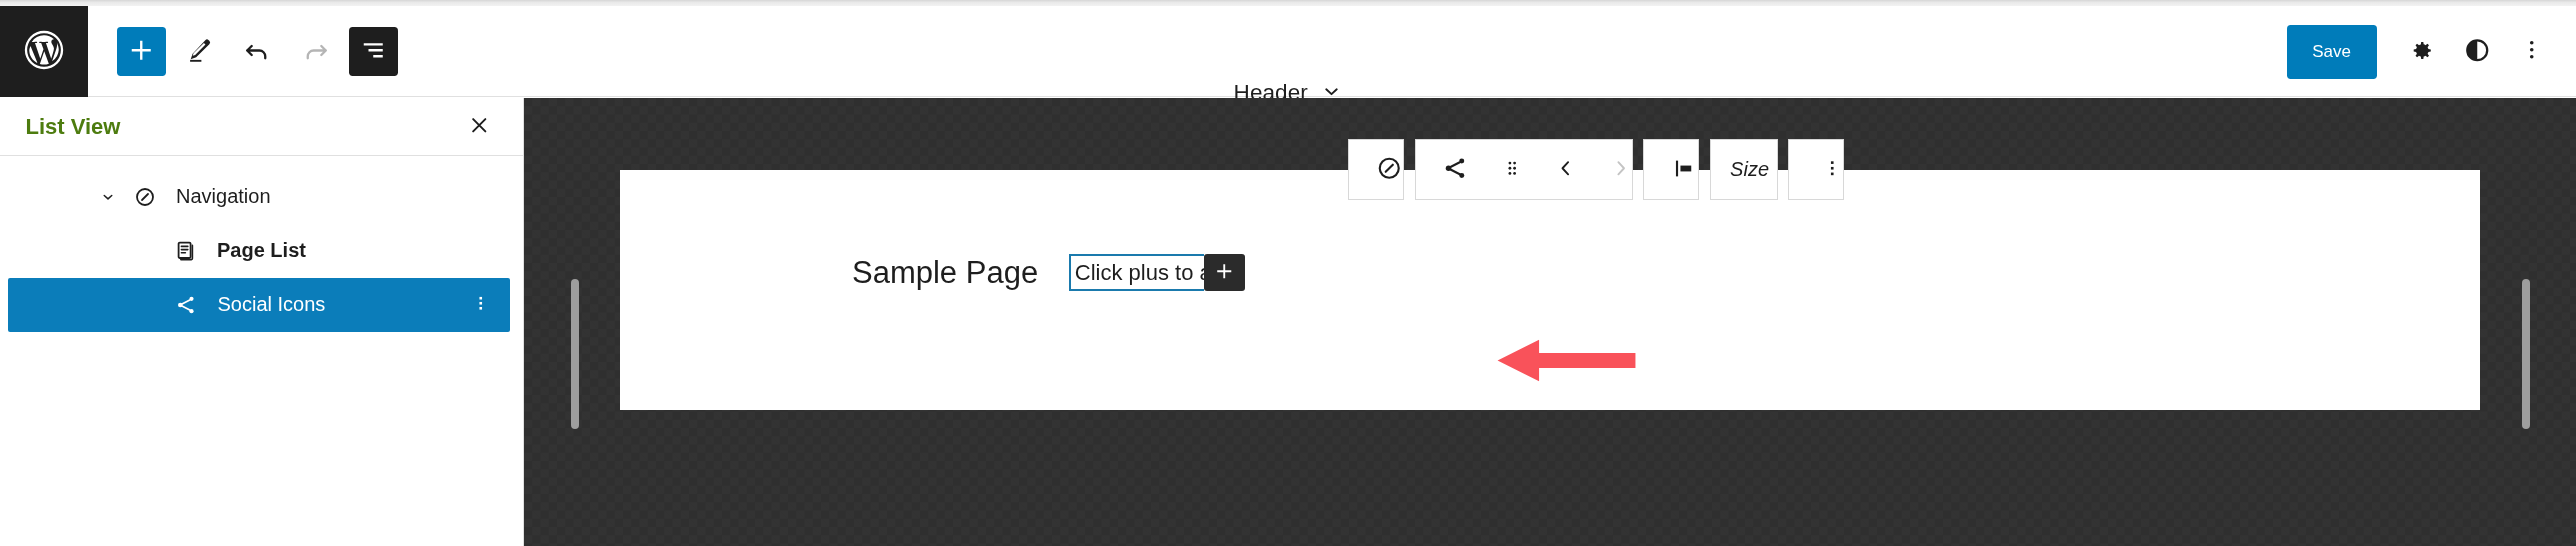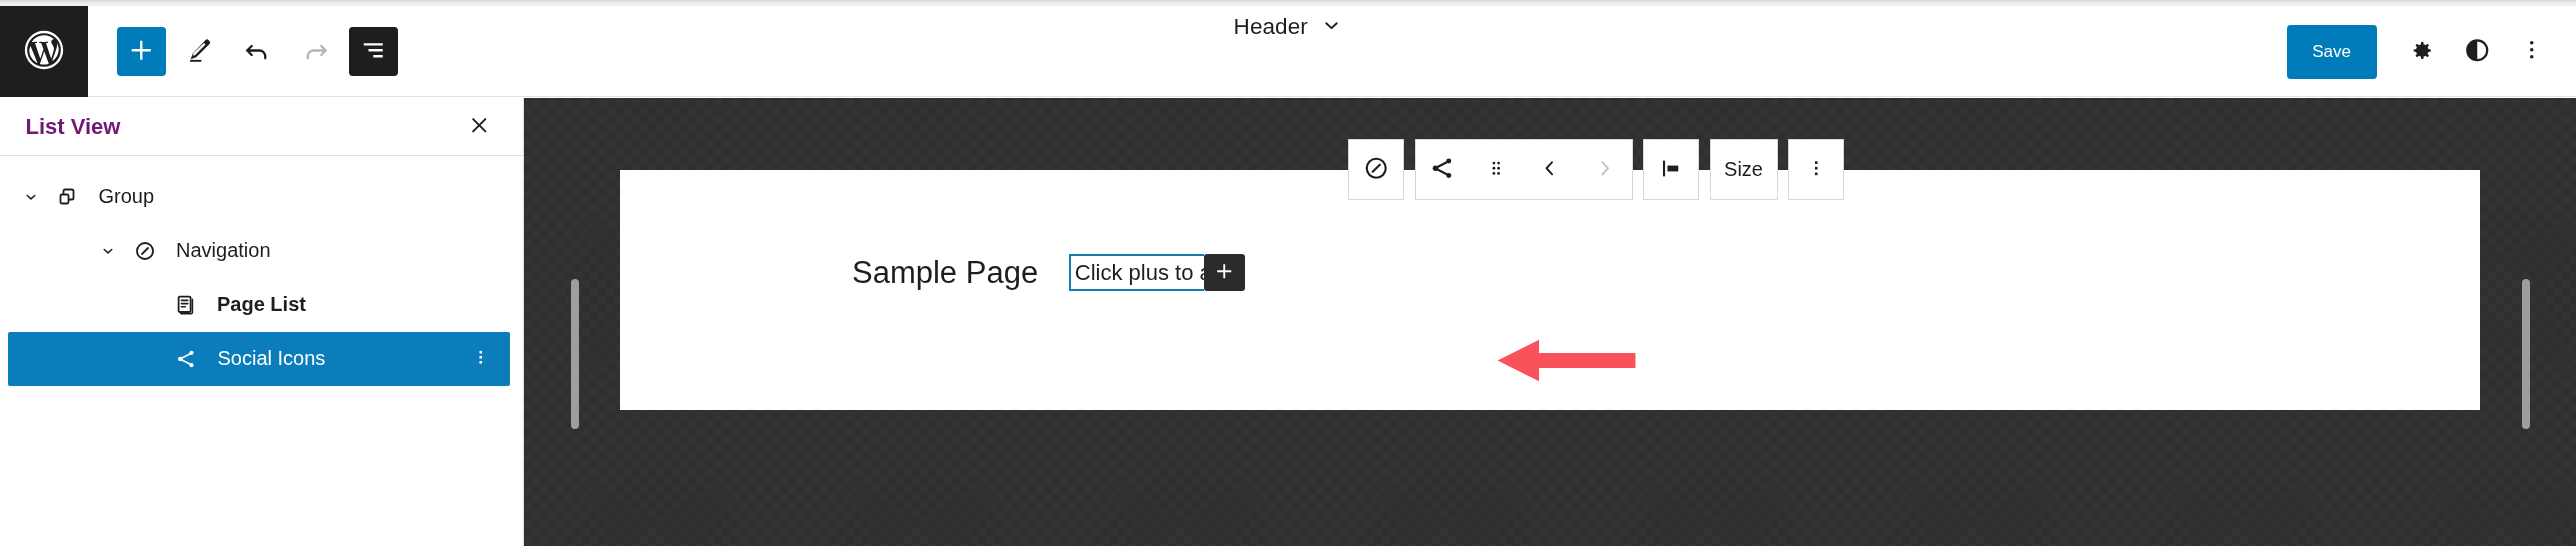--- a/index.html
+++ b/index.html
@@ -64,24 +64,24 @@
     border: none;
     padding: 0;
     cursor: pointer;
   }
   .tool-btn.primary { background: #007cba; }
   .tool-btn.dark { background: #1e1e1e; }
   .tool-btn.disabled { cursor: default; }
 
   .header-center {
     position: absolute;
-    left: 0; right: 0; top: 0;
+    left: 0; right: 0; top: 16px;
     height: 91px;
     display: flex;
-    align-items: flex-start;
+    align-items: flex-end;
     justify-content: center;
     pointer-events: none;
   }
   .doc-chip {
     display: flex;
     align-items: center;
     gap: 13.5px;
     pointer-events: auto;
     cursor: pointer;
     padding: 7.5px 12px;
@@ -130,21 +130,21 @@
     border-bottom: 0.7px solid #e0e0e0;
     display: flex;
     align-items: center;
     justify-content: space-between;
     padding: 0 22.5px 0 25.5px;
     box-sizing: border-box;
   }
   .sidebar-title {
     font-size: 22px;
     font-weight: bold;
-    color: #701a75;
+    color: #4d7c0f;
   }
   .close-btn {
     width: 43px;
     height: 43px;
     display: flex;
     align-items: center;
     justify-content: center;
     border: none;
     background: transparent;
     cursor: pointer;
@@ -296,26 +296,27 @@
     background: #ffffff;
     border: 0.7px solid #d8d8d8;
     display: flex;
     align-items: stretch;
     box-sizing: border-box;
   }
   .tb-btn {
     width: 54px;
     display: flex;
     align-items: center;
-    justify-content: center;
+    justify-content: flex-end;
     background: transparent;
     border: none;
     cursor: pointer;
     padding: 0;
     position: relative;
+    font-style: italic;
   }
   .tb-btn.wide { width: 66px; padding: 0 7.5px; }
   .tb-label {
     font-size: 20px;
     color: #1e1e1e;
     font-family: "Liberation Sans", sans-serif;
   }
 
   
   .anno-arrow {
@@ -439,34 +440,20 @@
       <span>
         <svg width="22.5" height="22.5" viewBox="0 0 24 24" aria-hidden="true">
           <path fill="none" stroke="#1e1e1e" stroke-width="2.1" stroke-linecap="round" d="M5.5 5.5l13 13M18.5 5.5l-13 13"></path>
         </svg>
       </span>
     </button>
   </div>
 
   <div class="tree">
 
-    <div class="tree-row" style="padding-left:13.5px;">
-      <span class="twisty">
-        <svg width="18" height="18" viewBox="0 0 24 24" aria-hidden="true">
-          <path fill="none" stroke="#1e1e1e" stroke-width="2" stroke-linecap="round" stroke-linejoin="round" d="m7 10 5 4.5 5-4.5"></path>
-        </svg>
-      </span>
-      <span class="block-icon">
-        <svg width="24" height="24" viewBox="0 0 24 24" aria-hidden="true">
-          <rect x="8.5" y="4.5" width="10" height="10" rx="1.6" fill="none" stroke="#1e1e1e" stroke-width="1.8"></rect>
-          <rect x="5.5" y="9.5" width="8" height="9" rx="1.4" fill="#ffffff" stroke="#1e1e1e" stroke-width="1.8"></rect>
-        </svg>
-      </span>
-      <span class="tree-label">Group</span>
-    </div>
 
 
     <div class="tree-row" style="padding-left:91px;">
       <span class="twisty">
         <svg width="18" height="18" viewBox="0 0 24 24" aria-hidden="true">
           <path fill="none" stroke="#1e1e1e" stroke-width="2" stroke-linecap="round" stroke-linejoin="round" d="m7 10 5 4.5 5-4.5"></path>
         </svg>
       </span>
       <span class="block-icon">
         <svg width="24" height="24" viewBox="0 0 24 24" aria-hidden="true">

